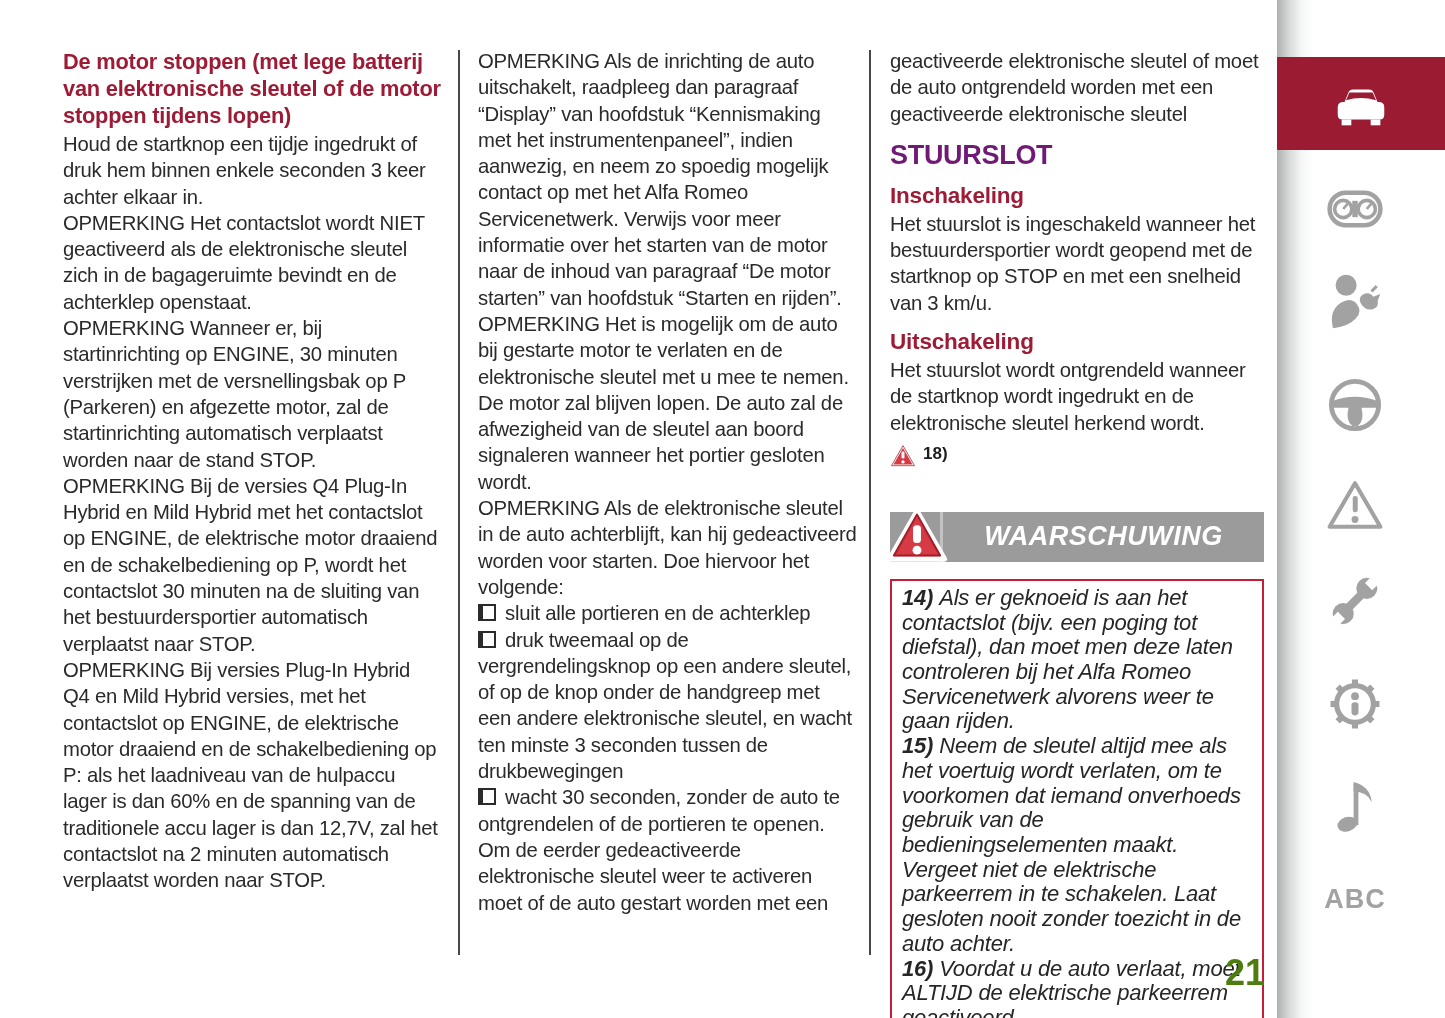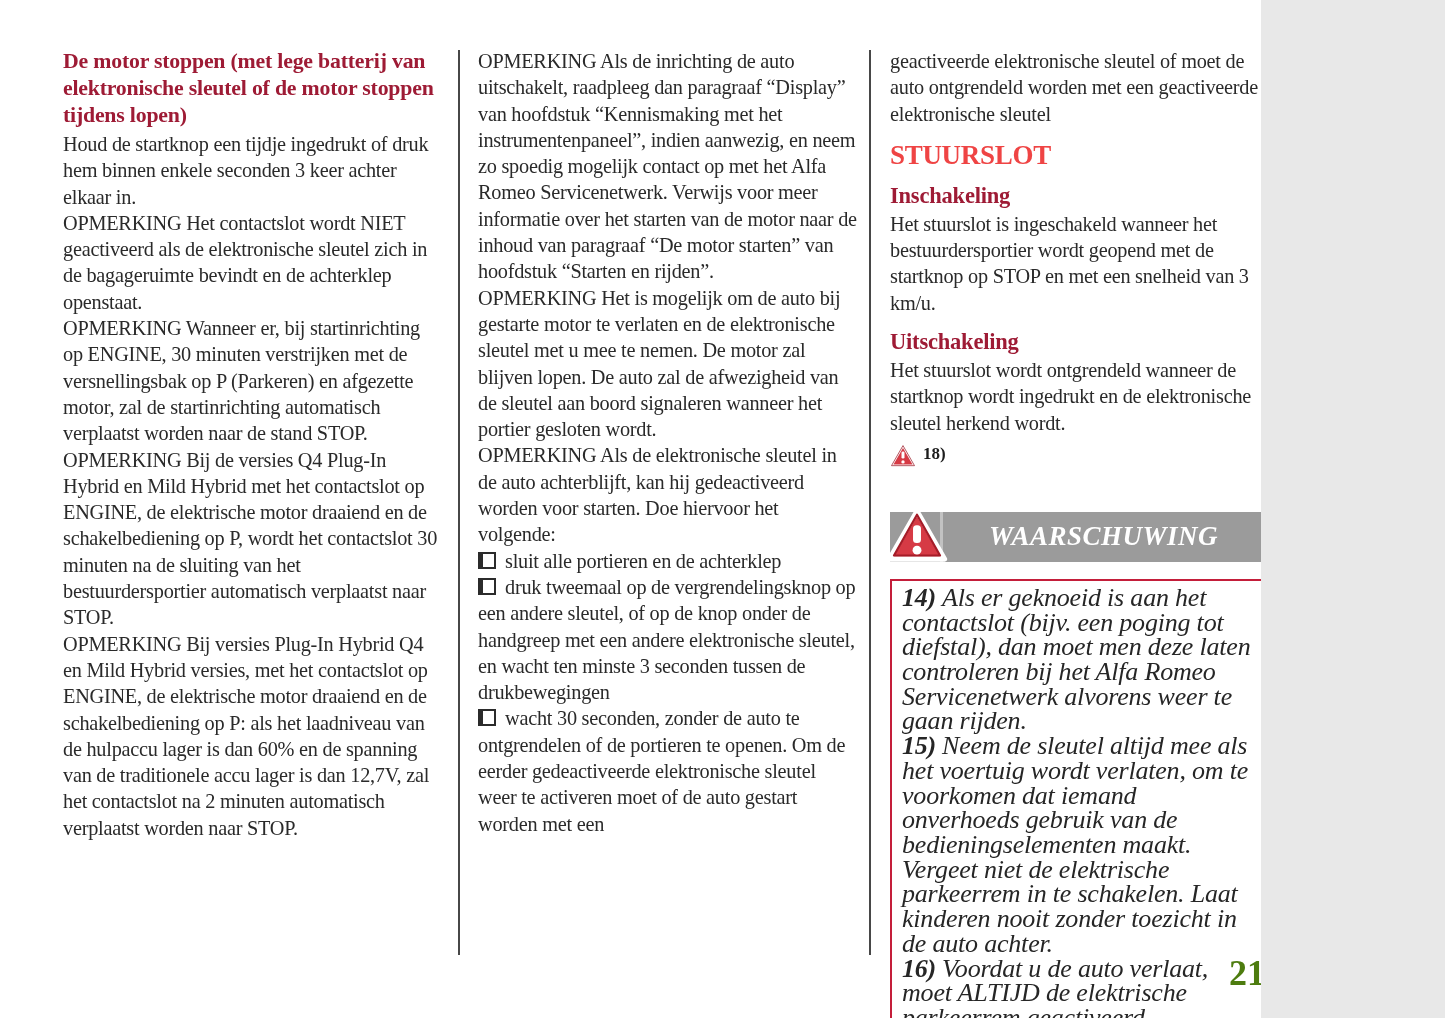--- a/index.html
+++ b/index.html
@@ -1,42 +1,42 @@
 <!DOCTYPE html>
 <html><head>
 <meta charset="utf-8">
 <style>
   html,body{margin:0;padding:0;background:#e8e8e8;}
-  .page{position:relative;width:1261px;height:1018px;background:#ffffff;overflow:hidden;
-        font-family:Liberation Serif, serif;color:#2a2a2a;}
+  .page{position:relative;width:1445px;height:1018px;background:#ffffff;overflow:hidden;
+        font-family:Liberation Sans, sans-serif;color:#2a2a2a;}
   
   .col{position:absolute;top:48px;}
   .col1{left:63px;width:379px;}
   .col2{left:478px;width:380px;}
   .col3{left:890px;width:374px;}
   .vline{position:absolute;top:50px;height:905px;width:1.5px;background:#474747;}
   .vline1{left:458px;} .vline2{left:869px;}
   p.body{margin:0;font-size:20.3px;line-height:26.3px;letter-spacing:-0.25px;}
   h2.main{margin:0 0 2px 0;font-size:21.8px;line-height:27px;font-weight:bold;color:#9e1b35;letter-spacing:-0.2px;}
-  h2.caps{margin:13px 0 3px 0;font-size:27px;line-height:30px;font-weight:bold;color:#ef4444;letter-spacing:-0.3px;}
+  h2.caps{margin:13px 0 3px 0;font-size:27px;line-height:30px;font-weight:bold;color:#701a75;letter-spacing:-0.3px;}
   h3.sub{margin:13px 0 2px 0;font-size:22.5px;line-height:26px;font-weight:bold;color:#9e1b35;letter-spacing:-0.2px;}
   .chk{display:inline-block;width:11px;height:13px;border:2.2px solid #2b2b2b;border-left-width:5px;
        margin-right:9px;vertical-align:-1px;}
   
   .refrow{margin-top:8px;display:flex;align-items:flex-start;gap:7px;}
   .refnum{font-size:17px;font-weight:bold;color:#1d1d1d;}
   
   .banner{position:relative;margin-top:44px;height:50px;background:#9b9b9b;display:flex;align-items:center;}
   .banner .iconcell{width:50px;height:50px;border-right:3px solid #c2c2c2;flex:0 0 auto;}
   .banner .btxt{flex:1;text-align:center;color:#ffffff;font-size:27px;font-weight:bold;font-style:italic;
                 letter-spacing:0.5px;}
   .banner svg{position:absolute;left:-4px;top:-9px;}
   
   .wbox{margin-top:17px;border:2.5px solid #c41e3a;padding:5px 10px 7px 10px;}
-  .wbox p{margin:0;font-size:26px;line-height:24.7px;font-style:italic;letter-spacing:-0.2px;color:#262626;}
+  .wbox p{margin:0;font-size:22px;line-height:24.7px;font-style:italic;letter-spacing:-0.2px;color:#262626;}
   .wbox b{margin-right:6px;}
   
   .spine{position:absolute;left:1277px;top:0;width:36px;height:1018px;
          background:linear-gradient(to right,#aeb1b1 0%,#d9dbdb 35%,#f6f7f7 70%,#ffffff 100%);}
   .activetab{position:absolute;left:1277px;top:57px;width:168px;height:93px;background:#9b1b33;
              display:flex;align-items:center;justify-content:center;}
   .sideicon{position:absolute;}
   .abc{position:absolute;left:1310px;top:884px;width:90px;text-align:center;
        font-size:27px;font-weight:bold;color:#a2a2a2;letter-spacing:1px;}
   .pagenum{position:absolute;left:1170px;top:952px;width:95px;text-align:right;
@@ -93,21 +93,21 @@
         <path d="M35 4 L66 58 L4 58 Z" fill="#d63a45" stroke="#ffffff" stroke-width="6" stroke-linejoin="round"></path>
         <path d="M35 8 L61 54 L9 54 Z" fill="none" stroke="#a51c28" stroke-width="2.5" stroke-linejoin="round"></path>
         <rect x="30.5" y="20" width="9" height="20" rx="4" fill="#ffffff"></rect>
         <circle cx="35" cy="48" r="5" fill="#ffffff"></circle>
       </svg>
       <div class="btxt">WAARSCHUWING</div>
     </div>
 
     <div class="wbox">
       <p><b>14)</b><span>Als er geknoeid is aan het contactslot (bijv. een poging tot diefstal), dan moet men deze laten controleren bij het Alfa Romeo Servicenetwerk alvorens weer te gaan rijden.</span></p>
-      <p><b>15)</b><span>Neem de sleutel altijd mee als het voertuig wordt verlaten, om te voorkomen dat iemand onverhoeds gebruik van de bedieningselementen maakt. Vergeet niet de elektrische parkeerrem in te schakelen. Laat kinderen nooit zonder toezicht in de auto achter.</span></p>
+      <p><b>15)</b><span>Neem de sleutel altijd mee als het voertuig wordt verlaten, om te voorkomen dat iemand onverhoeds gebruik van de bedieningselementen maakt. Vergeet niet de elektrische parkeerrem in te schakelen. Laat gesloten nooit zonder toezicht in de auto achter.</span></p>
       <p><b>16)</b><span>Voordat u de auto verlaat, moet ALTIJD de elektrische parkeerrem geactiveerd</span></p>
     </div>
   </div>
 
   <div class="spine"></div>
 
   <div class="activetab">
     <svg width="62" height="50" viewBox="0 0 64 50">
       <path fill="#ffffff" d="M13 41 q-5 0 -5 -5 l0 -8 q0 -5 6 -5 l1 0 4 -10 q1 -3 5 -3 l16 0 q4 0 5 3 l4 10 1 0 q6 0 6 5 l0 8 q0 5 -5 5 z"></path>
       <rect x="12" y="41" width="10" height="6" fill="#ffffff"></rect>

